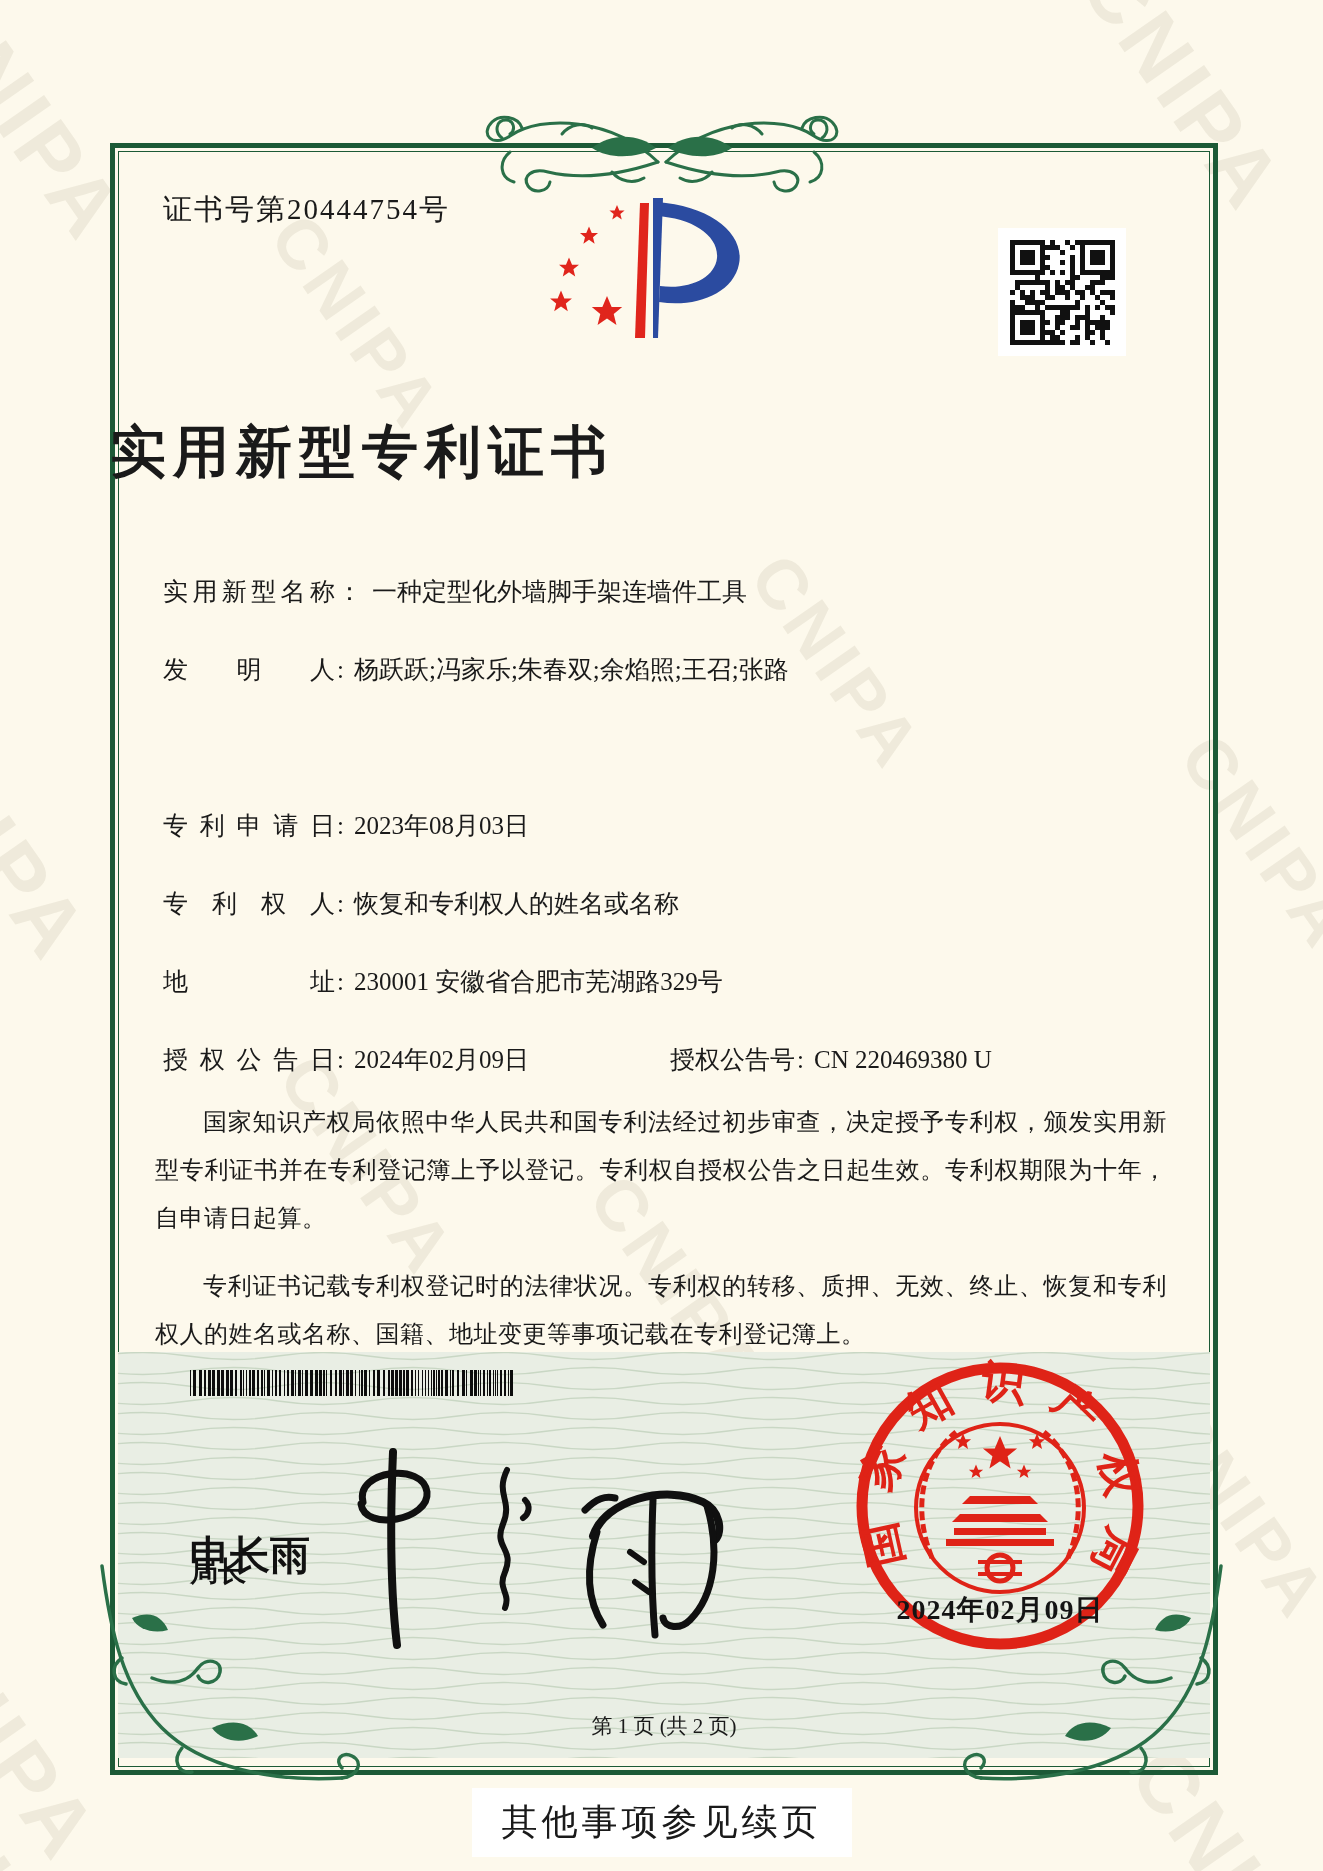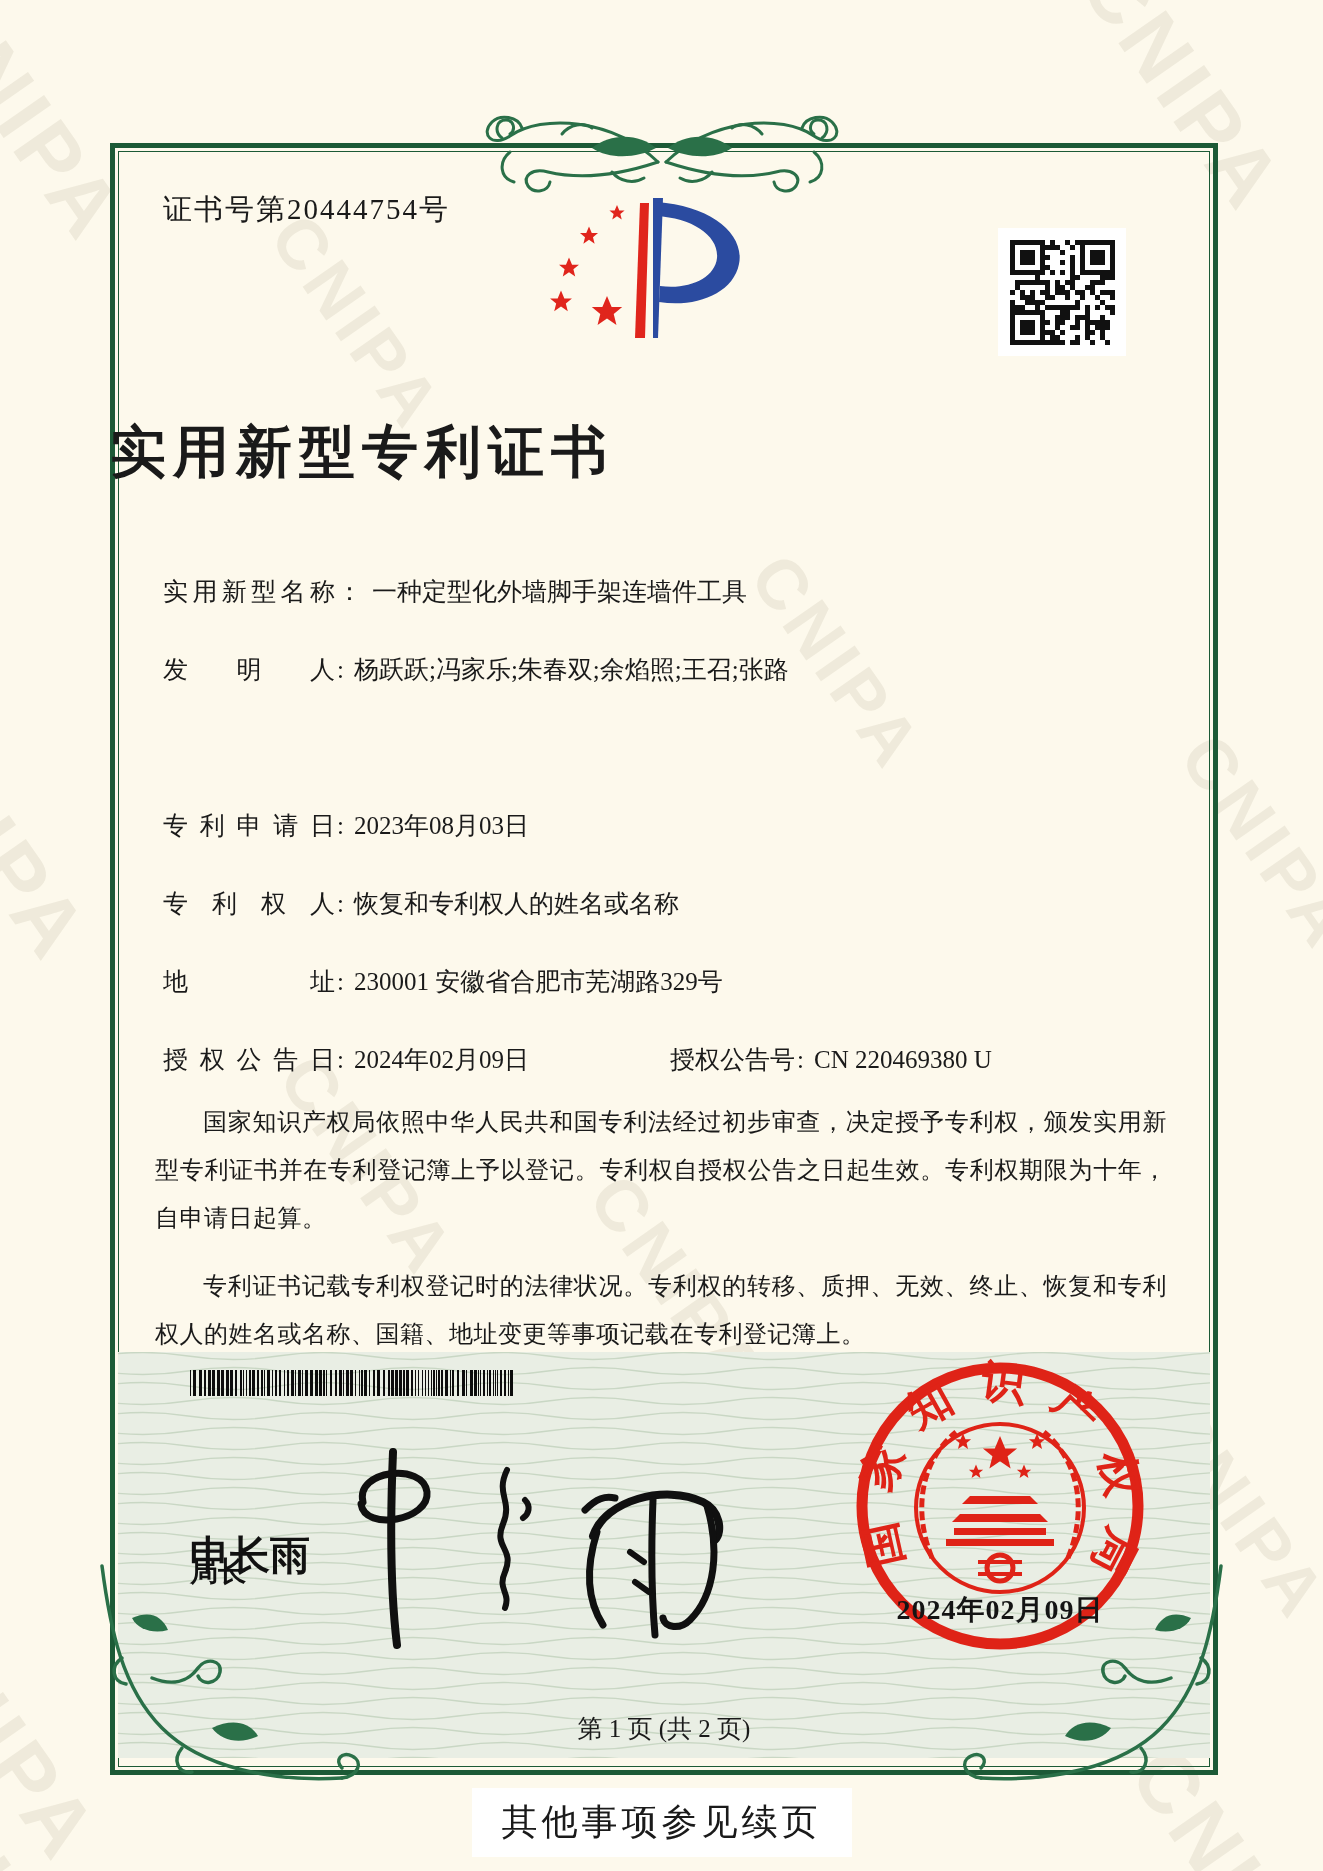--- a/index.html
+++ b/index.html
@@ -32,21 +32,21 @@
   .waves{position:absolute;left:118px;top:1352px;width:1092px;height:406px;background:#e9eee4;overflow:hidden;}
   .barcode{position:absolute;left:190px;top:1370px;width:332px;height:26px;}
   .signature{position:absolute;left:335px;top:1440px;width:395px;height:215px;}
   .signer-title{position:absolute;left:190px;top:1553px;font-family:Liberation Serif, serif;
                 font-weight:bold;font-size:28px;color:#111;}
   .signer-name{position:absolute;left:190px;top:1528px;font-family:"Liberation Sans","DejaVu Sans",sans-serif;
                font-weight:bold;font-size:40px;color:#111;}
   .seal{position:absolute;left:850px;top:1356px;width:300px;height:300px;}
   .seal-date{position:absolute;left:850px;top:1591px;width:300px;text-align:center;font-size:28px;
              color:#141414;letter-spacing:1px;font-weight:600;}
-  .page-num{position:absolute;left:110px;width:1108px;top:1712px;text-align:center;font-size:25px;}
+  .page-num{position:absolute;left:110px;width:1108px;top:1712px;text-align:center;font-size:21px;}
   .note-box{position:absolute;left:50%;transform:translateX(-50%);top:1788px;background:#ffffff;
             padding:10px 30px;font-size:36px;letter-spacing:4px;white-space:nowrap;}
   .ornament-top{position:absolute;left:462px;top:88px;width:400px;height:115px;}
   .corner{position:absolute;width:270px;height:240px;}
   .corner.left{left:92px;top:1558px;}
   .corner.right{left:961px;top:1558px;transform:scaleX(-1);}
   svg{display:block;}
 </style>
 </head>
 <body>

